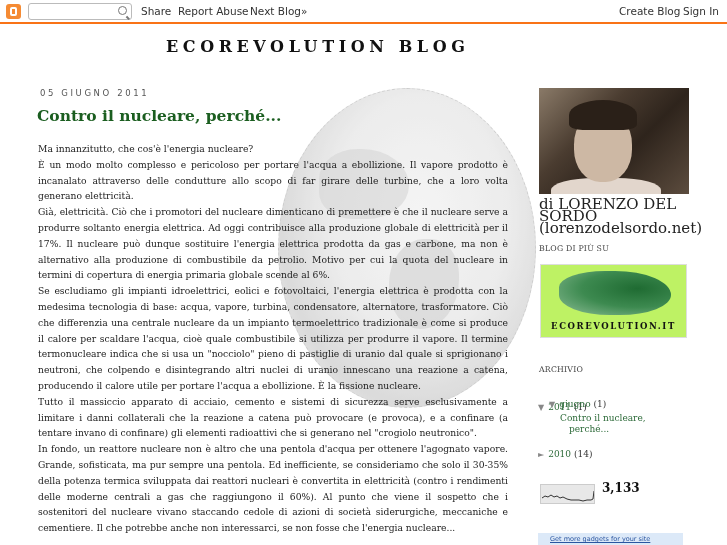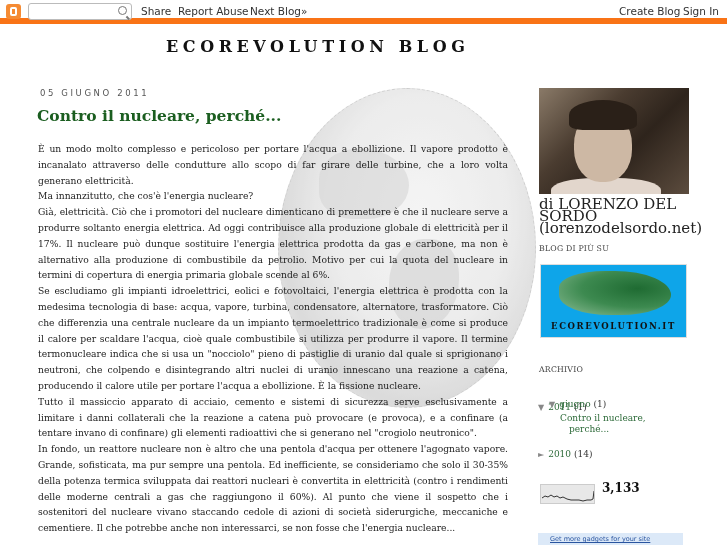--- a/index.html
+++ b/index.html
@@ -1,20 +1,20 @@
 <!DOCTYPE html>
 <html><head>
 <meta charset="utf-8">
 <style>
   * { box-sizing: border-box; margin: 0; padding: 0; }
   html, body { width: 727px; height: 545px; overflow: hidden; background: #fff; }
   body { font-family: "DejaVu Serif", serif; color: #333; position: relative; }
 
   
-  .navbar { position: absolute; top: 0; left: 0; width: 727px; height: 24px; background: #fff; border-bottom: 6px solid #f97316; font-family: "DejaVu Sans", sans-serif; font-size: 10.5px; color: #333; }
+  .navbar { position: absolute; top: 0; left: 0; width: 727px; height: 24px; background: #fff; border-bottom: 2px solid #f97316; font-family: "DejaVu Sans", sans-serif; font-size: 10.5px; color: #333; }
   .navbar .logo { position: absolute; left: 6px; top: 4px; width: 15px; height: 15px; background: #f58b34; border-radius: 3px; }
   .navbar .logo:after { content: ""; position: absolute; left: 4px; top: 3px; width: 7px; height: 9px; border: 2px solid #fff; border-radius: 2px; box-sizing: border-box; }
   .navbar .search { position: absolute; left: 28px; top: 3px; width: 104px; height: 17px; border: 1px solid #bbb; border-radius: 3px; background: #fff; }
   .navbar .search-icon { position: absolute; right: 4px; top: 2px; width: 9px; height: 9px; border: 1.5px solid #777; border-radius: 50%; }
   .navbar .search-icon:after { content: ""; position: absolute; right: -4px; bottom: -4px; width: 4px; height: 1.5px; background: #777; transform: rotate(45deg); }
   .navbar a { position: absolute; top: 5px; color: #333; text-decoration: none; white-space: nowrap; }
 
   
   .blog-title { position: absolute; top: 37px; left: 0; width: 640px; text-align: center; padding-left: 0; font-family: "DejaVu Serif", serif; font-weight: bold; font-size: 16px; letter-spacing: 4.6px; color: #111; }
   .blog-title span { position: absolute; left: 166px; }
@@ -30,21 +30,21 @@
   .post-body { position: absolute; left: 38px; top: 141px; width: 470px; font-family: "DejaVu Serif", serif; font-size: 9.2px; line-height: 15.8px; color: #222; text-align: justify; }
   .post-body p { margin: 0; }
 
   
   .profile-photo { position: absolute; left: 539px; top: 88px; width: 150px; height: 106px; background: linear-gradient(135deg, #8a7a68 0%, #4a3c30 35%, #2e241c 60%, #5c4c3e 100%); overflow: hidden; }
   .profile-photo .face { position: absolute; left: 35px; top: 22px; width: 58px; height: 72px; border-radius: 48% 48% 45% 45%; background: #cdb8a4; }
   .profile-photo .hair { position: absolute; left: 30px; top: 12px; width: 68px; height: 30px; border-radius: 50% 50% 20% 20%; background: #2a2018; }
   .profile-photo .shirt { position: absolute; left: 12px; top: 90px; width: 110px; height: 30px; border-radius: 40% 40% 0 0; background: #e2d6cc; }
   .profile-caption { position: absolute; left: 539px; top: 198px; font-family: "DejaVu Serif", serif; font-size: 15px; line-height: 12px; color: #222; }
   .widget-title { position: absolute; left: 539px; font-family: "DejaVu Serif", serif; font-size: 7.8px; color: #444; letter-spacing: 0.2px; }
-  .eco-banner { position: absolute; left: 540px; top: 264px; width: 147px; height: 74px; background: #0ea5e9; border: 1px solid #ddd; }
+  .eco-banner { position: absolute; left: 540px; top: 264px; width: 147px; height: 74px; background: #bef264; border: 1px solid #ddd; }
   .eco-banner .foot { position: absolute; left: 18px; top: 6px; width: 112px; height: 44px; border-radius: 45% 55% 50% 50% / 40% 60% 50% 50%; background: radial-gradient(ellipse at 70% 40%, #1f6b32 0%, #3d8a50 50%, #8fbf98 100%); }
   .eco-banner .eco-label { position: absolute; left: 0; width: 100%; bottom: 6px; text-align: center; font-family: "DejaVu Serif", serif; font-weight: bold; font-size: 8.5px; letter-spacing: 1.6px; color: #111; }
 
   .archive { position: absolute; left: 538px; top: 384px; font-family: "DejaVu Serif", serif; font-size: 9px; color: #333; }
   .archive .row { position: absolute; white-space: nowrap; }
   .archive .tri { color: #888; font-size: 8px; margin-right: 4px; }
   .archive a { color: #2e6b3a; text-decoration: none; }
 
   .stats { position: absolute; left: 540px; top: 484px; }
   .spark { position: absolute; left: 0; top: 0; width: 55px; height: 20px; background: #e8e8e8; border: 1px solid #ccc; overflow: hidden; }
@@ -69,22 +69,22 @@
 
 <div class="blog-title">
   <span>ECOREVOLUTION BLOG</span>
 </div>
 
 <div class="globe"></div>
 
 <div class="post-date">05 GIUGNO 2011</div>
 <div class="post-title">Contro il nucleare, perché...</div>
 <div class="post-body">
+  <p>Ma innanzitutto, che cos'è l'energia nucleare?</p>
   <p>È un modo molto complesso e pericoloso per portare l'acqua a ebollizione. Il vapore prodotto è incanalato attraverso delle condutture allo scopo di far girare delle turbine, che a loro volta generano elettricità.</p>
-  <p>Ma innanzitutto, che cos'è l'energia nucleare?</p>
   <p>Già, elettricità. Ciò che i promotori del nucleare dimenticano di premettere è che il nucleare serve a produrre soltanto energia elettrica. Ad oggi contribuisce alla produzione globale di elettricità per il 17%. Il nucleare può dunque sostituire l'energia elettrica prodotta da gas e carbone, ma non è alternativo alla produzione di combustibile da petrolio. Motivo per cui la quota del nucleare in termini di copertura di energia primaria globale scende al 6%.</p>
   <p>Se escludiamo gli impianti idroelettrici, eolici e fotovoltaici, l'energia elettrica è prodotta con la medesima tecnologia di base: acqua, vapore, turbina, condensatore, alternatore, trasformatore. Ciò che differenzia una centrale nucleare da un impianto termoelettrico tradizionale è come si produce il calore per scaldare l'acqua, cioè quale combustibile si utilizza per produrre il vapore. Il termine termonucleare indica che si usa un "nocciolo" pieno di pastiglie di uranio dal quale si sprigionano i neutroni, che colpendo e disintegrando altri nuclei di uranio innescano una reazione a catena, producendo il calore utile per portare l'acqua a ebollizione. È la fissione nucleare.</p>
   <p>Tutto il massiccio apparato di acciaio, cemento e sistemi di sicurezza serve esclusivamente a limitare i danni collaterali che la reazione a catena può provocare (e provoca), e a confinare (a tentare invano di confinare) gli elementi radioattivi che si generano nel "crogiolo neutronico".</p>
   <p>In fondo, un reattore nucleare non è altro che una pentola d'acqua per ottenere l'agognato vapore. Grande, sofisticata, ma pur sempre una pentola. Ed inefficiente, se consideriamo che solo il 30-35% della potenza termica sviluppata dai reattori nucleari è convertita in elettricità (contro i rendimenti delle moderne centrali a gas che raggiungono il 60%). Al punto che viene il sospetto che i sostenitori del nucleare vivano staccando cedole di azioni di società siderurgiche, meccaniche e cementiere. Il che potrebbe anche non interessarci, se non fosse che l'energia nucleare...</p>
 </div>
 
 <div class="profile-photo">
   <div class="shirt"></div>
   <div class="face"></div>
   <div class="hair"></div>

